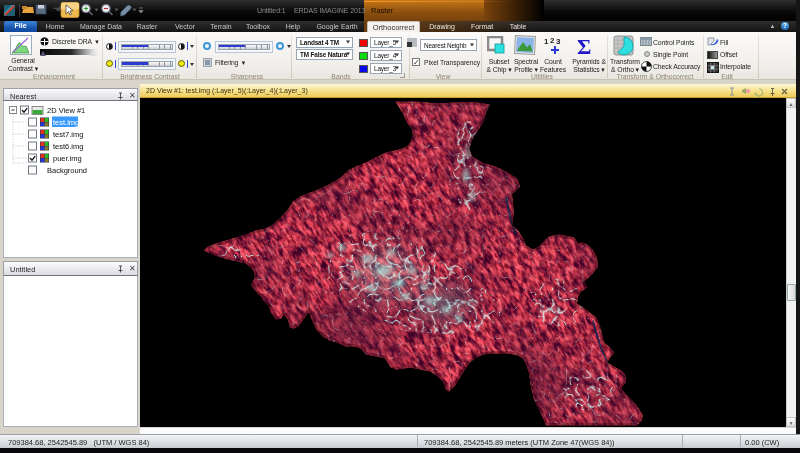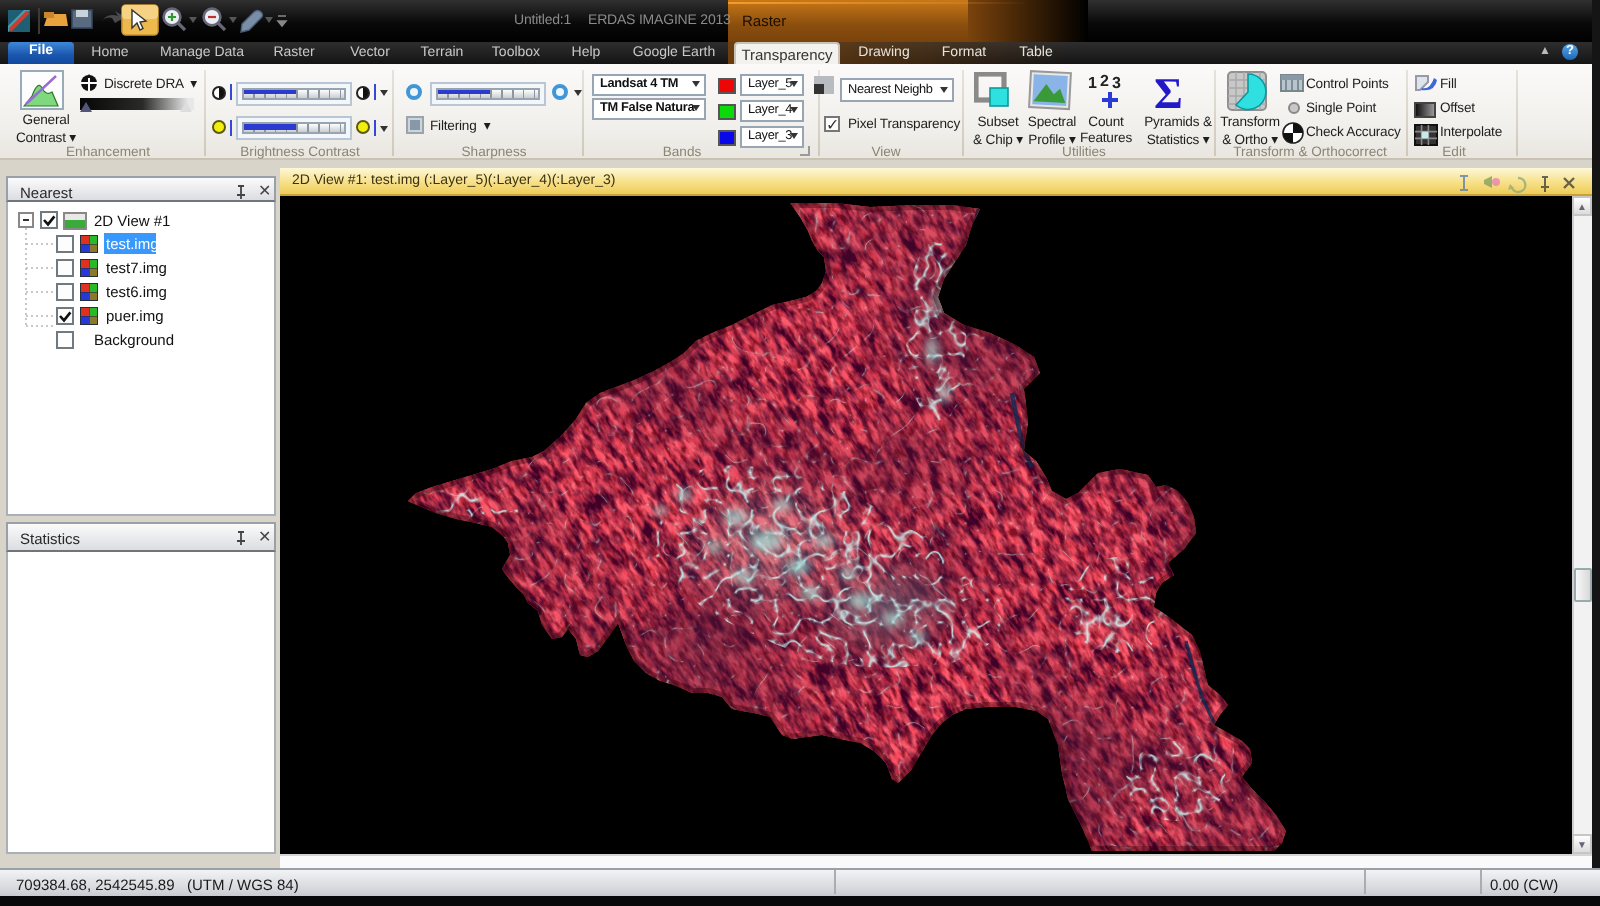--- a/index.html
+++ b/index.html
@@ -105,21 +105,21 @@
   </div>
 <div id="tab-file" class="ab tab">File</div>
 <div class="ab tab" style="left:43px;width:24px">Home</div>
 <div class="ab tab" style="left:78px;width:46px">Manage Data</div>
 <div class="ab tab" style="left:134px;width:26px">Raster</div>
 <div class="ab tab" style="left:172px;width:26px">Vector</div>
 <div class="ab tab" style="left:208px;width:26px">Terrain</div>
 <div class="ab tab" style="left:243px;width:30px">Toolbox</div>
 <div class="ab tab" style="left:283px;width:20px">Help</div>
 <div class="ab tab" style="left:313px;width:48px">Google Earth</div>
-<div id="tab-active" class="ab">Transparency</div>
+<div id="tab-active" class="ab">Orthocorrect</div>
 <div class="ab tab" style="left:427px;width:30px;color:#e8e4da">Drawing</div>
 <div class="ab tab" style="left:468px;width:28px;color:#e8e4da">Format</div>
 <div class="ab tab" style="left:506px;width:24px;color:#e8e4da">Table</div>
 <div class="ab" style="left:768px;top:23px;width:9px;height:6px;color:#bbb;font-size:6px;line-height:6px;text-align:center">▲</div>
 <div class="ab" style="left:781px;top:22px;width:8px;height:8px;border-radius:50%;background:linear-gradient(#5aa8e8,#1a68b8);color:#fff;font-size:6.5px;line-height:8px;text-align:center;font-weight:bold">?</div>
 
 <div id="ribbon" class="ab"></div>
 <div class="ab glabel" style="left:54px">Enhancement</div>
 <div class="ab glabel" style="left:150px">Brightness Contrast</div>
 <div class="ab glabel" style="left:247px">Sharpness</div>
@@ -351,21 +351,21 @@
       <rect x="41.8" y="9.3" width="3.7" height="3.7" fill="#8a7a28"></rect>
     <text x="50" y="11.5" font-size="7.5" fill="#111" font-family="Liberation Sans">puer.img</text>
   </g>
   <g transform="translate(0,60)">
     <rect x="25.5" y="5" width="8" height="8" fill="#fdfdfd" stroke="#707880"></rect>
     <text x="44" y="11.5" font-size="7.5" fill="#111" font-family="Liberation Sans">Background</text>
   </g>
 </svg>
 
 <div class="phead" style="top:261px;height:15px">
-    <span class="pt">Statistics</span>
+    <span class="pt">Untitled</span>
     <svg style="position:absolute;left:113px;top:3px" width="7" height="8" viewBox="0 0 7 8">
       <path d="M3.5 1 v4.5 M1.5 5.5 h4 M2 1 h3 M3.5 5.5 v2" stroke="#444" stroke-width="0.9" fill="none"></path>
     </svg>
     <span class="pin" style="left:125px">✕</span>
   </div>
 <div class="pbody" style="top:276px;height:151px"></div>
 
 <div id="vhead" class="ab">
     <span class="vt">2D View #1: test.img (:Layer_5)(:Layer_4)(:Layer_3)</span>
   </div>
@@ -495,19 +495,20 @@
   </svg>
 </div>
 <div id="vscroll" class="ab"></div>
 <div class="ab sbtn" style="left:786px;top:97.5px">▲</div>
 <div class="ab sbtn" style="left:786px;top:416.5px">▼</div>
 <div id="vthumb" class="ab"></div>
 <div id="hscroll" class="ab"></div>
 
 <div id="statusbar" class="ab">
   <span class="s" style="left:8px">709384.68, 2542545.89&nbsp;&nbsp;&nbsp;(UTM / WGS 84)</span>
+  <span class="s" style="left:424px">709384.68, 2542545.89 meters (UTM Zone 47(WGS 84))</span>
   <span class="s" style="left:745px">0.00 (CW)</span>
 </div>
 <div class="ab ssep" style="left:417px;top:435px"></div>
 <div class="ab ssep" style="left:682px;top:435px"></div>
 <div class="ab ssep" style="left:740px;top:435px"></div>
 <div id="bottomstrip" class="ab"></div>
 <div id="rightedge" class="ab"></div>
 
 </body></html>

